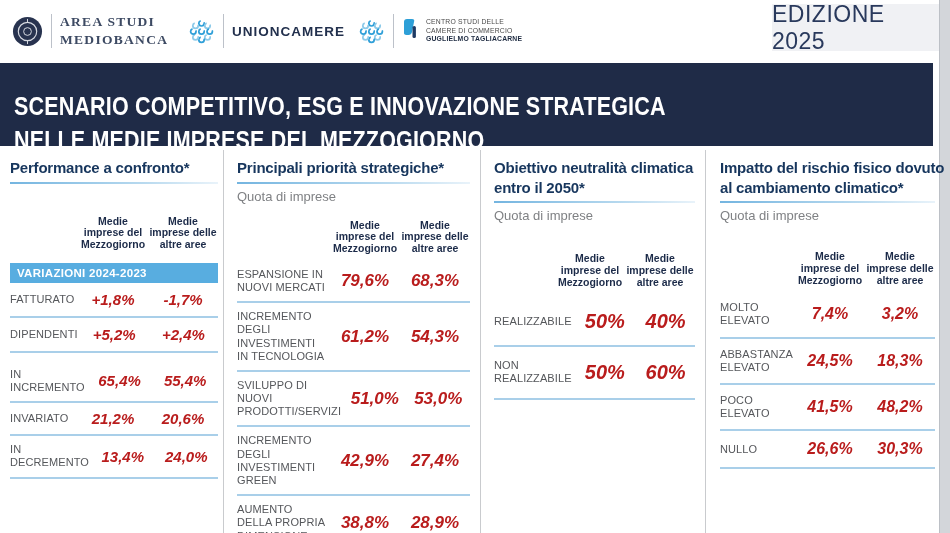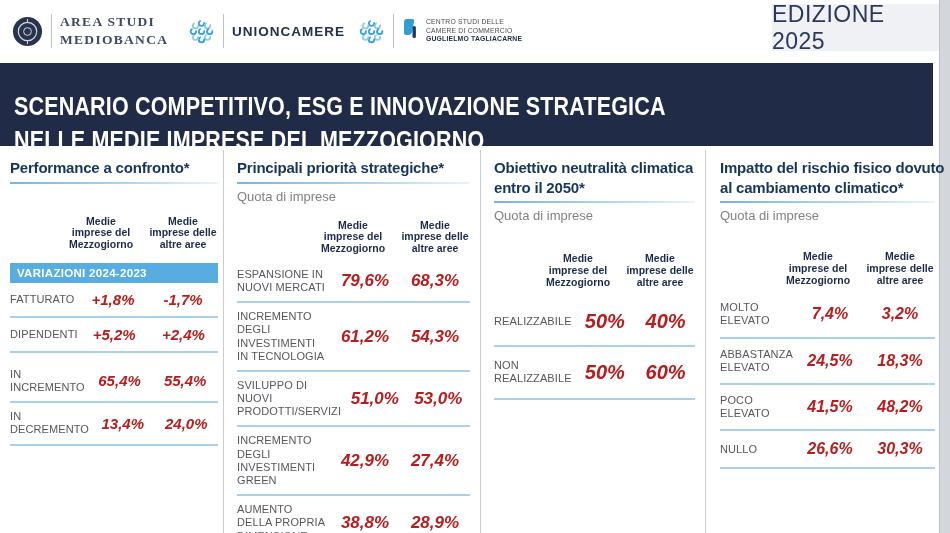--- a/index.html
+++ b/index.html
@@ -43,21 +43,21 @@
   #col3{left:494px;width:201px;}
   #col4{left:720px;width:215px;}
   .col-title{font-size:15px;font-weight:700;color:#17365d;line-height:1.3;
     letter-spacing:-0.2px;margin-top:6px;white-space:nowrap;}
   .col-underline{height:2px;margin-top:4px;
     background:linear-gradient(90deg,#74b5e0 0%,#b9daef 65%,#e9f3fa 100%);}
   .subtitle{font-size:13px;color:#7f8184;margin-top:5px;}
   .hdr{display:flex;align-items:flex-end;text-align:center;
     font-size:10.5px;font-weight:700;color:#1c2b49;line-height:1.12;}
   .hdr .spacer{flex:1;}
-  .hcell{width:70px;margin-left:12px;}
+  .hcell{width:70px;}
   .row{display:flex;align-items:center;border-bottom:2px solid #a9cfe9;padding:6px 0;}
   .rlabel{flex:1;font-size:11px;color:#55575b;line-height:1.2;letter-spacing:0.1px;padding-right:2px;}
   .val{width:70px;text-align:center;font-weight:700;font-style:italic;color:#b91c1c;}
   #col1 .val{font-size:15px;}
   #col2 .val{font-size:17px;}
   #col3 .val{font-size:20px;}
   #col4 .val{font-size:16px;}
   #col3 .val.v2{width:66px;font-style:italic;}
   .band-light{background:#58ade0;color:#fff;font-weight:700;font-size:11.5px;
     padding:4px 7px;letter-spacing:0.3px;margin-top:12px;}
@@ -188,20 +188,25 @@
 
   <div class="gap8"></div>
 
   <div class="rows2">
     <div class="row">
       <div class="rlabel">IN INCREMENTO</div>
       <div class="val">65,4%</div>
       <div class="val">55,4%</div>
     </div>
     <div class="row">
+      <div class="rlabel">INVARIATO</div>
+      <div class="val">21,2%</div>
+      <div class="val">20,6%</div>
+    </div>
+    <div class="row">
       <div class="rlabel">IN DECREMENTO</div>
       <div class="val">13,4%</div>
       <div class="val">24,0%</div>
     </div>
   </div>
 </div>
 
 <div class="col" id="col2">
   <div class="col-title">Principali priorità strategiche*</div>
   <div class="col-underline"></div>

